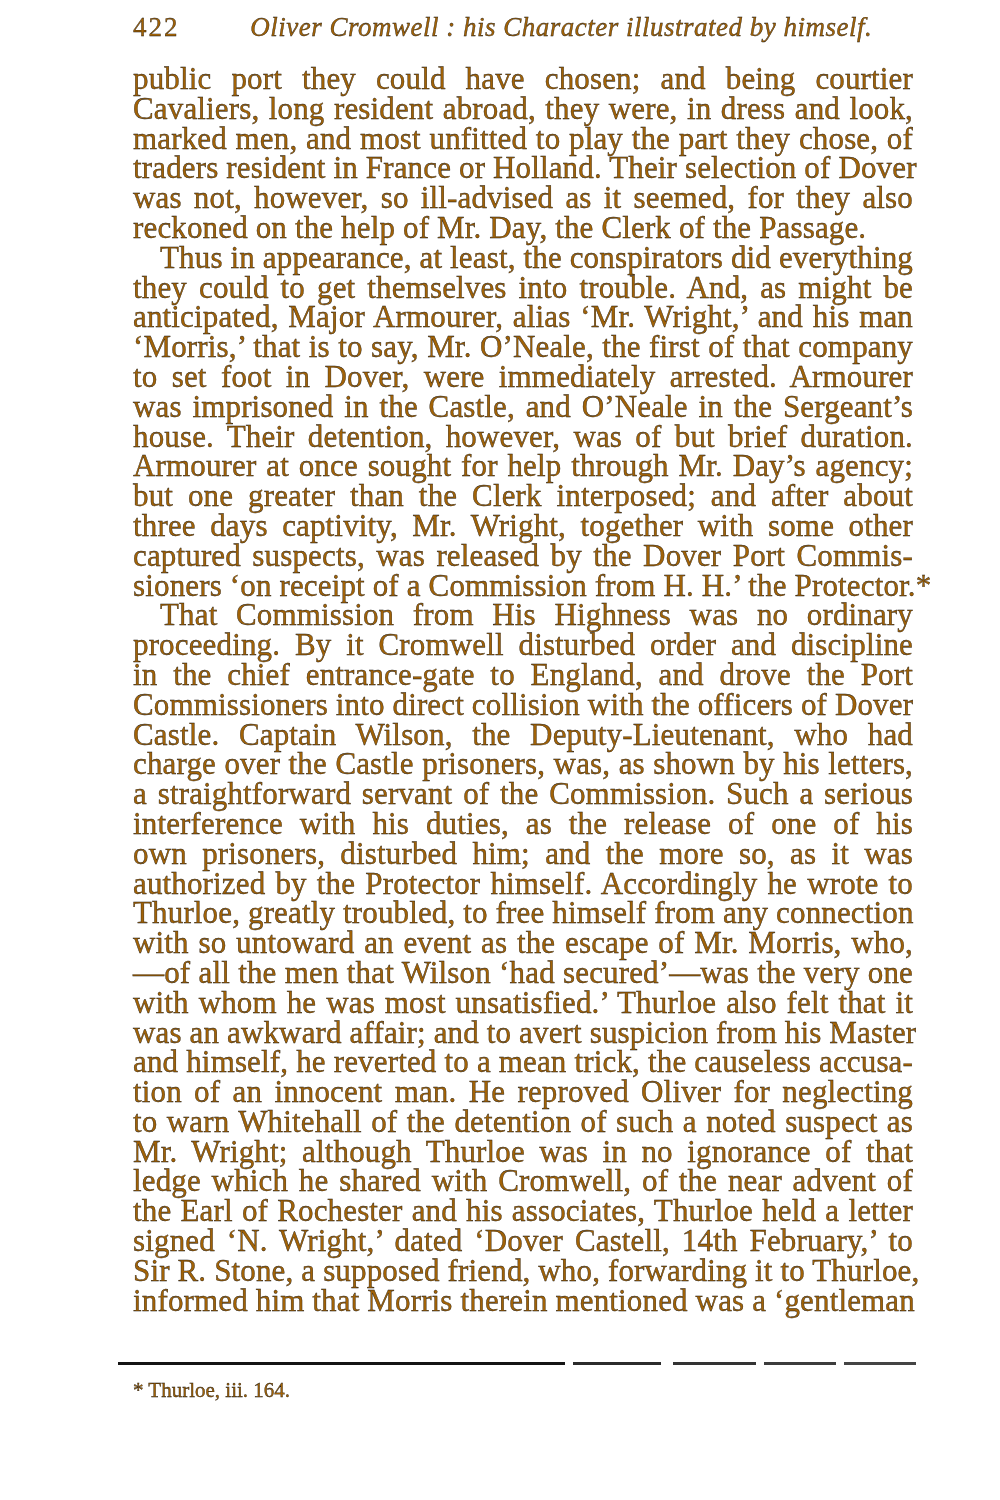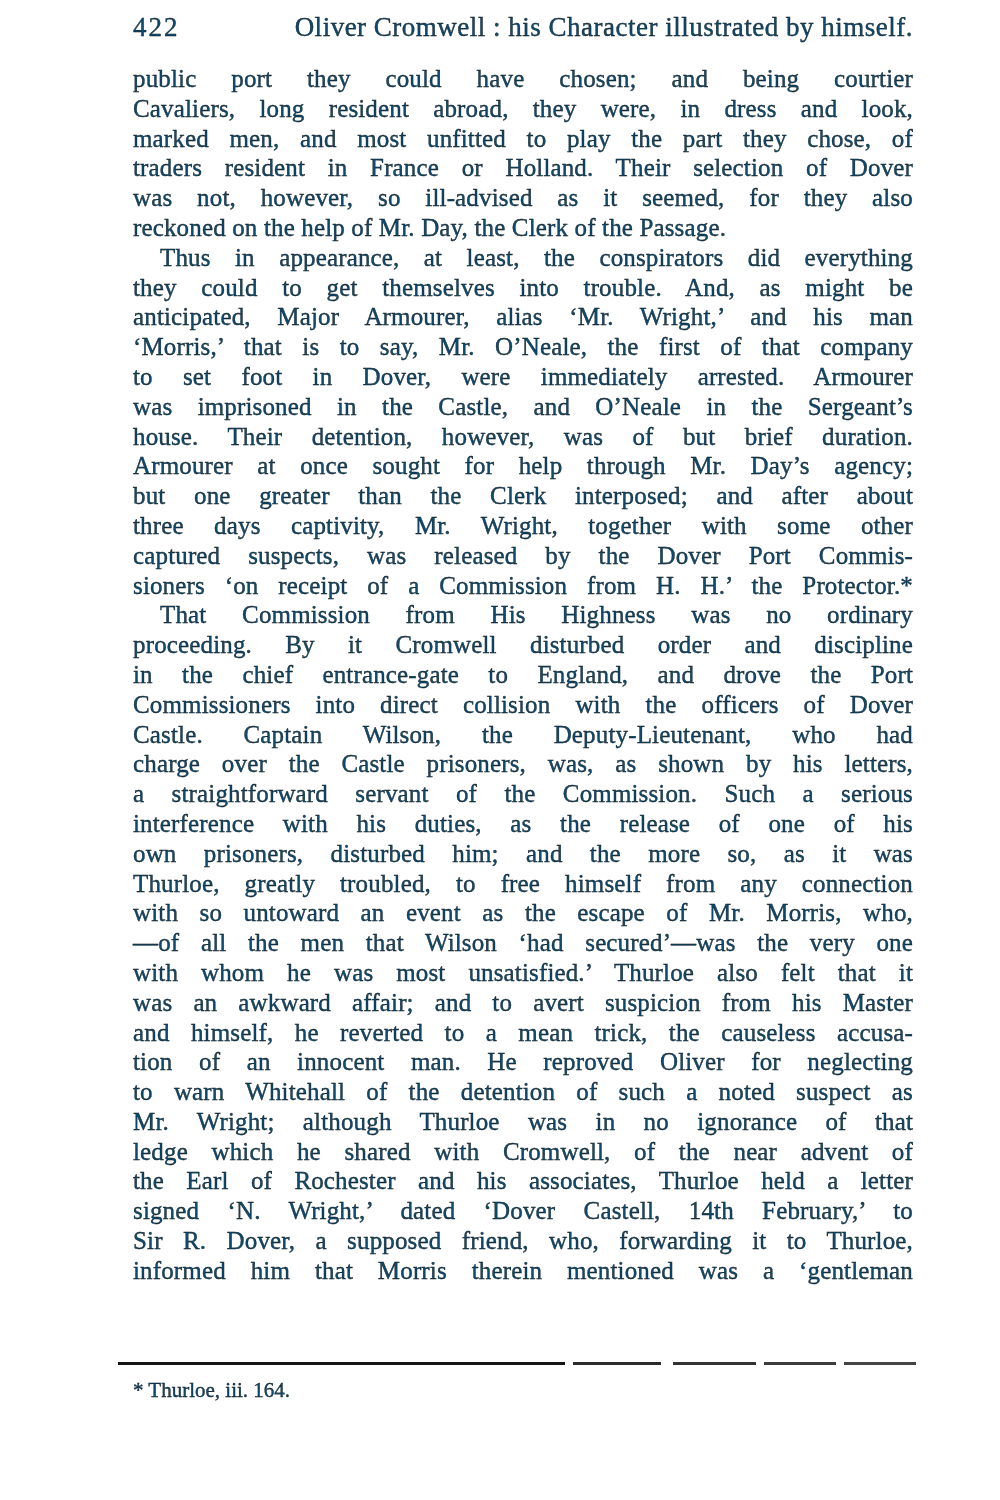--- a/index.html
+++ b/index.html
@@ -6,50 +6,51 @@
     margin: 0;
     padding: 0;
     background: #ffffff;
   }
   .page {
     position: relative;
     width: 1000px;
     height: 1500px;
     background: #ffffff;
     font-family: "Liberation Serif", serif;
-    color: #0c4a6e;
+    color: #a16207;
     -webkit-text-stroke: 0.35px #121212;
     overflow: hidden;
   }
   .page-header {
     position: absolute;
     left: 133px;
     top: 10px;
     width: 780px;
     display: flex;
     align-items: baseline;
     font-size: 27px;
     line-height: 34px;
   }
   .page-number {
     letter-spacing: 2px;
     margin-right: 30px;
     font-variant-numeric: oldstyle-nums;
   }
   .running-title {
     flex: 1;
-    text-align: right;
+    text-align: center;
+    font-style: italic;
     letter-spacing: 0.5px;
   }
   .body-text {
     position: absolute;
     left: 133px;
     top: 64px;
     width: 780px;
-    font-size: 25px;
+    font-size: 31px;
     letter-spacing: 0.15px;
   }
   .paragraph { margin: 0; }
   .line {
     line-height: 29.8px;
     height: 29.8px;
     text-align: justify;
     text-align-last: justify;
     white-space: nowrap;
     overflow: visible;
@@ -119,32 +120,33 @@
       <div class="paragraph">
         <div class="line indent">That Commission from His Highness was no ordinary</div>
         <div class="line">proceeding. By it Cromwell disturbed order and discipline</div>
         <div class="line">in the chief entrance-gate to England, and drove the Port</div>
         <div class="line">Commissioners into direct collision with the officers of Dover</div>
         <div class="line">Castle. Captain Wilson, the Deputy-Lieutenant, who had</div>
         <div class="line">charge over the Castle prisoners, was, as shown by his letters,</div>
         <div class="line">a straightforward servant of the Commission. Such a serious</div>
         <div class="line">interference with his duties, as the release of one of his</div>
         <div class="line">own prisoners, disturbed him; and the more so, as it was</div>
+        <div class="line">authorized by the Protector himself. Accordingly he wrote to</div>
         <div class="line">Thurloe, greatly troubled, to free himself from any connection</div>
         <div class="line">with so untoward an event as the escape of Mr. Morris, who,</div>
         <div class="line">—of all the men that Wilson ‘had secured’—was the very one</div>
         <div class="line">with whom he was most unsatisfied.’ Thurloe also felt that it</div>
         <div class="line">was an awkward affair; and to avert suspicion from his Master</div>
         <div class="line">and himself, he reverted to a mean trick, the causeless accusa-</div>
         <div class="line">tion of an innocent man. He reproved Oliver for neglecting</div>
         <div class="line">to warn Whitehall of the detention of such a noted suspect as</div>
         <div class="line">Mr. Wright; although Thurloe was in no ignorance of that</div>
         <div class="line">ledge which he shared with Cromwell, of the near advent of</div>
         <div class="line">the Earl of Rochester and his associates, Thurloe held a letter</div>
         <div class="line">signed ‘N. Wright,’ dated ‘Dover Castell, 14th February,’ to</div>
-        <div class="line">Sir R. Dover, a supposed friend, who, forwarding it to Thurloe,</div>
+        <div class="line">Sir R. Stone, a supposed friend, who, forwarding it to Thurloe,</div>
         <div class="line">informed him that Morris therein mentioned was a ‘gentleman</div>
       </div>
     </main>
 
   <div class="footnote-rule"></div>
   <div class="footnote">* Thurloe, iii. 164.</div>
 </div>
 
 </body></html>

